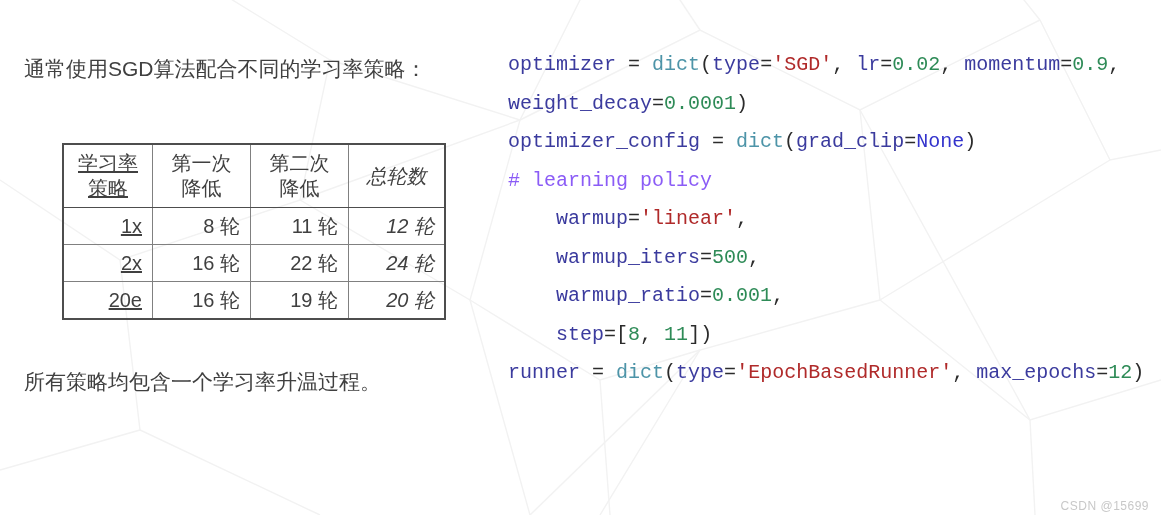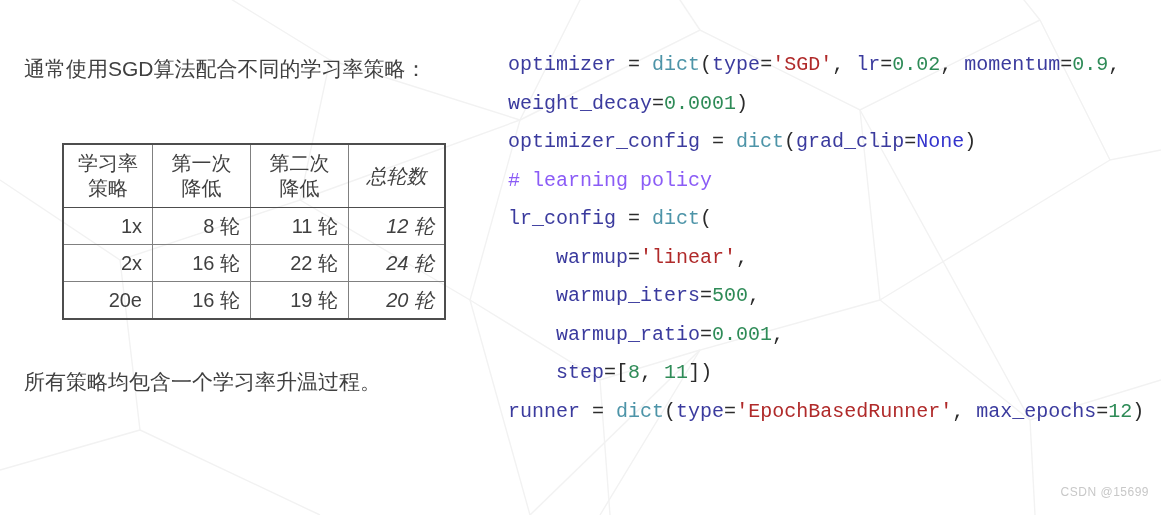--- a/index.html
+++ b/index.html
@@ -82,21 +82,21 @@
     line-height: 25px;
     border-bottom: 1.5px solid #4d4d4d;
   }
   #schedule-table tbody td {
     height: 36px;
     text-align: right;
     vertical-align: middle;
     padding-right: 10px;
     line-height: 36px;
   }
-  .col-w1 { width: 78px; }
+  .col-w1 { width: 78px; text-decoration: underline; }
   .col-w2 { width: 87px; }
   .col-w3 { width: 87px; }
   .col-w4 { width: 85px; font-style: italic; }
   .hdr-line { display: block; }
 
   
   #code-block {
     left: 508px;
     top: 46px;
     width: 650px;
@@ -115,21 +115,21 @@
   .tok-num     { color: #2e8b57; }
   .tok-kw      { color: #3333cc; }
   .tok-punct   { color: #2b2b2b; }
   .tok-op      { color: #2b2b2b; }
   .tok-comment { color: #8b5cf6; }
 
   
   #watermark {
     position: absolute;
     right: 12px;
-    bottom: 16px;
+    bottom: 2px;
     font-family: "Liberation Sans", sans-serif;
     font-size: 12px;
     color: #c8c8c8;
     letter-spacing: 0.5px;
     z-index: 3;
   }
 </style>
 </head>
 <body>
 
@@ -207,21 +207,20 @@
     </table>
 
     <div id="note-text" class="cn-text">所有策略均包含一个学习率升温过程。</div>
   </div>
 
   <div id="code-block" class="layer">
       <div class="code-line"><span class="tok-name">optimizer</span><span class="tok-plain"> </span><span class="tok-op">=</span><span class="tok-plain"> </span><span class="tok-func">dict</span><span class="tok-punct">(</span><span class="tok-name">type</span><span class="tok-op">=</span><span class="tok-str">'SGD'</span><span class="tok-punct">,</span><span class="tok-plain"> </span><span class="tok-name">lr</span><span class="tok-op">=</span><span class="tok-num">0.02</span><span class="tok-punct">,</span><span class="tok-plain"> </span><span class="tok-name">momentum</span><span class="tok-op">=</span><span class="tok-num">0.9</span><span class="tok-punct">,</span></div>
       <div class="code-line"><span class="tok-name">weight_decay</span><span class="tok-op">=</span><span class="tok-num">0.0001</span><span class="tok-punct">)</span></div>
       <div class="code-line"><span class="tok-name">optimizer_config</span><span class="tok-plain"> </span><span class="tok-op">=</span><span class="tok-plain"> </span><span class="tok-func">dict</span><span class="tok-punct">(</span><span class="tok-name">grad_clip</span><span class="tok-op">=</span><span class="tok-kw">None</span><span class="tok-punct">)</span></div>
       <div class="code-line"><span class="tok-comment"># learning policy</span></div>
-      <div class="code-line"><span class="tok-name">lr_config</span><span class="tok-plain"> </span><span class="tok-op">=</span><span class="tok-plain"> </span><span class="tok-func">dict</span><span class="tok-punct">(</span></div>
       <div class="code-line"><span class="tok-plain">    </span><span class="tok-name">warmup</span><span class="tok-op">=</span><span class="tok-str">'linear'</span><span class="tok-punct">,</span></div>
       <div class="code-line"><span class="tok-plain">    </span><span class="tok-name">warmup_iters</span><span class="tok-op">=</span><span class="tok-num">500</span><span class="tok-punct">,</span></div>
       <div class="code-line"><span class="tok-plain">    </span><span class="tok-name">warmup_ratio</span><span class="tok-op">=</span><span class="tok-num">0.001</span><span class="tok-punct">,</span></div>
       <div class="code-line"><span class="tok-plain">    </span><span class="tok-name">step</span><span class="tok-op">=</span><span class="tok-punct">[</span><span class="tok-num">8</span><span class="tok-punct">,</span><span class="tok-plain"> </span><span class="tok-num">11</span><span class="tok-punct">])</span></div>
       <div class="code-line"><span class="tok-name">runner</span><span class="tok-plain"> </span><span class="tok-op">=</span><span class="tok-plain"> </span><span class="tok-func">dict</span><span class="tok-punct">(</span><span class="tok-name">type</span><span class="tok-op">=</span><span class="tok-str">'EpochBasedRunner'</span><span class="tok-punct">,</span><span class="tok-plain"> </span><span class="tok-name">max_epochs</span><span class="tok-op">=</span><span class="tok-num">12</span><span class="tok-punct">)</span></div>
     </div>
 
   <div id="watermark">CSDN @15699</div>
 
 </div>

